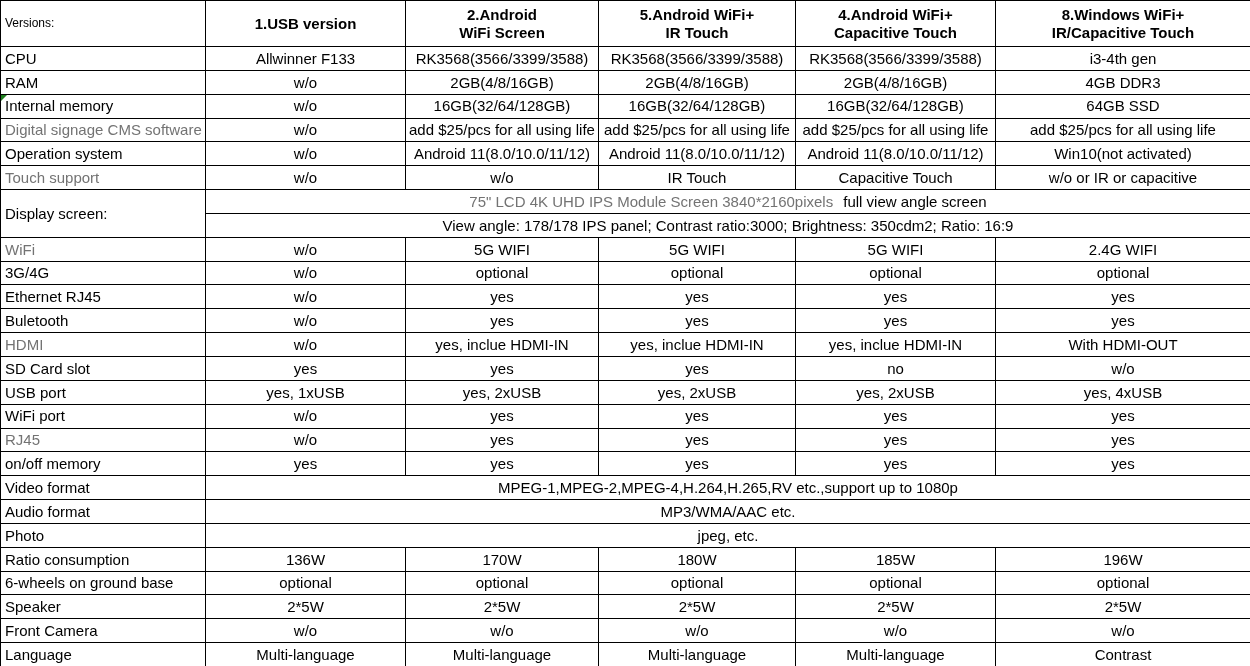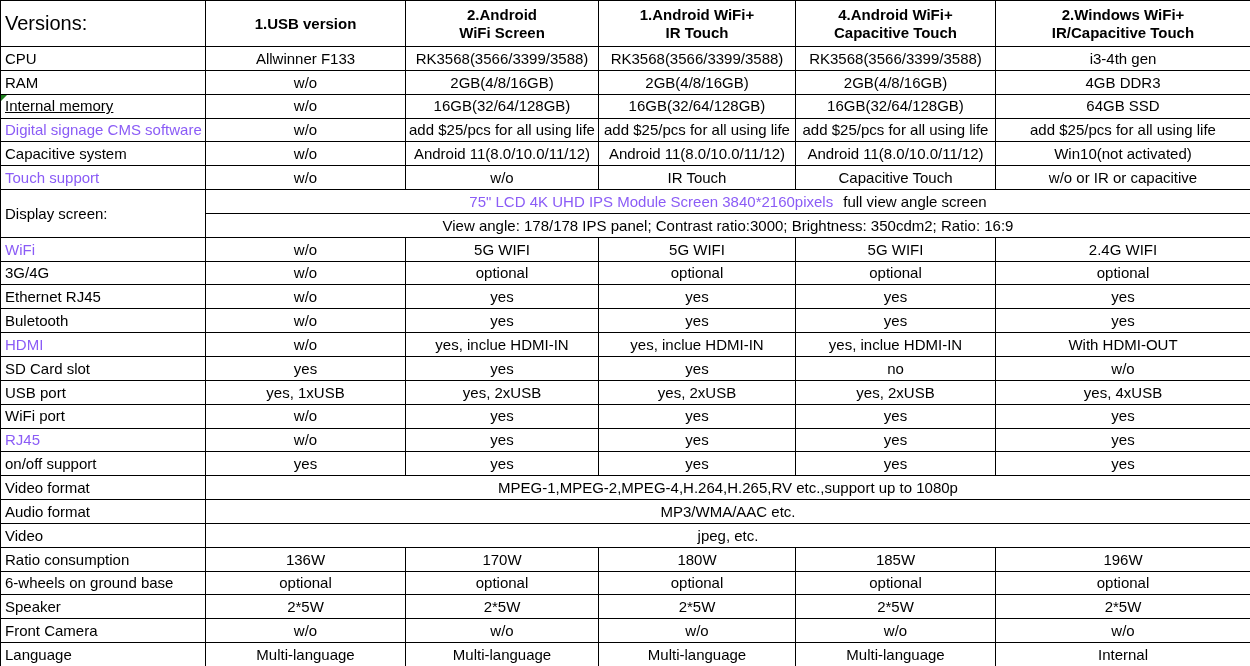--- a/index.html
+++ b/index.html
@@ -31,29 +31,29 @@
     vertical-align: middle;
   }
   thead tr { height: 46px; }
   tbody tr { height: 23.85px; padding-left: 17px; }
 
   th { font-weight: bold; font-size: 15px; }
   th.corner {
     font-weight: normal;
     text-align: left;
     padding-left: 4px;
-    font-size: 20px;
+    font-size: 12px;
   }
   td.label {
     text-align: left;
     padding-left: 4px;
   }
-  .red { color: #8b5cf6; }
+  .red { color: #737373; }
   .gap-left { margin-left: 10px; }
-  td.rel { position: relative; text-decoration: underline; }
+  td.rel { position: relative; }
   .corner-mark {
     position: absolute;
     top: 0; left: 0;
     width: 0; height: 0;
     border-top: 6px solid #1e7e1e;
     border-right: 6px solid transparent;
   }
 </style>
 </head>
 <body>
@@ -72,29 +72,29 @@
       <th class="corner">Versions:</th>
       <th>
         <div>1.USB version</div>
         <div></div>
       </th>
       <th>
         <div>2.Android</div>
         <div>WiFi Screen</div>
       </th>
       <th>
-        <div>1.Android WiFi+</div>
+        <div>5.Android WiFi+</div>
         <div>IR Touch</div>
       </th>
       <th>
         <div>4.Android WiFi+</div>
         <div>Capacitive Touch</div>
       </th>
       <th>
-        <div>2.Windows WiFi+</div>
+        <div>8.Windows WiFi+</div>
         <div>IR/Capacitive Touch</div>
       </th>
     </tr>
   </thead>
   <tbody>
     <tr>
       <td class="label">CPU</td>
       <td>Allwinner F133</td>
       <td>RK3568(3566/3399/3588)</td>
       <td>RK3568(3566/3399/3588)</td>
@@ -122,21 +122,21 @@
     </tr>
     <tr>
       <td class="label red">Digital signage CMS software</td>
       <td>w/o</td>
       <td>add $25/pcs for all using life</td>
       <td>add $25/pcs for all using life</td>
       <td>add $25/pcs for all using life</td>
       <td>add $25/pcs for all using life</td>
     </tr>
     <tr>
-      <td class="label">Capacitive system</td>
+      <td class="label">Operation system</td>
       <td>w/o</td>
       <td>Android 11(8.0/10.0/11/12)</td>
       <td>Android 11(8.0/10.0/11/12)</td>
       <td>Android 11(8.0/10.0/11/12)</td>
       <td>Win10(not activated)</td>
     </tr>
     <tr>
       <td class="label red">Touch support</td>
       <td>w/o</td>
       <td>w/o</td>
@@ -219,37 +219,37 @@
     </tr>
     <tr>
       <td class="label red">RJ45</td>
       <td>w/o</td>
       <td>yes</td>
       <td>yes</td>
       <td>yes</td>
       <td>yes</td>
     </tr>
     <tr>
-      <td class="label">on/off support</td>
+      <td class="label">on/off memory</td>
       <td>yes</td>
       <td>yes</td>
       <td>yes</td>
       <td>yes</td>
       <td>yes</td>
     </tr>
     <tr>
       <td class="label">Video format</td>
       <td colspan="5">MPEG-1,MPEG-2,MPEG-4,H.264,H.265,RV etc.,support up to 1080p</td>
     </tr>
     <tr>
       <td class="label">Audio format</td>
       <td colspan="5">MP3/WMA/AAC etc.</td>
     </tr>
     <tr>
-      <td class="label">Video</td>
+      <td class="label">Photo</td>
       <td colspan="5">jpeg, etc.</td>
     </tr>
     <tr>
       <td class="label">Ratio consumption</td>
       <td>136W</td>
       <td>170W</td>
       <td>180W</td>
       <td>185W</td>
       <td>196W</td>
     </tr>
@@ -276,17 +276,17 @@
       <td>w/o</td>
       <td>w/o</td>
       <td>w/o</td>
     </tr>
     <tr>
       <td class="label">Language</td>
       <td>Multi-language</td>
       <td>Multi-language</td>
       <td>Multi-language</td>
       <td>Multi-language</td>
-      <td>Internal</td>
+      <td>Contrast</td>
     </tr>
 
   </tbody>
 </table>
 
 </body></html>

